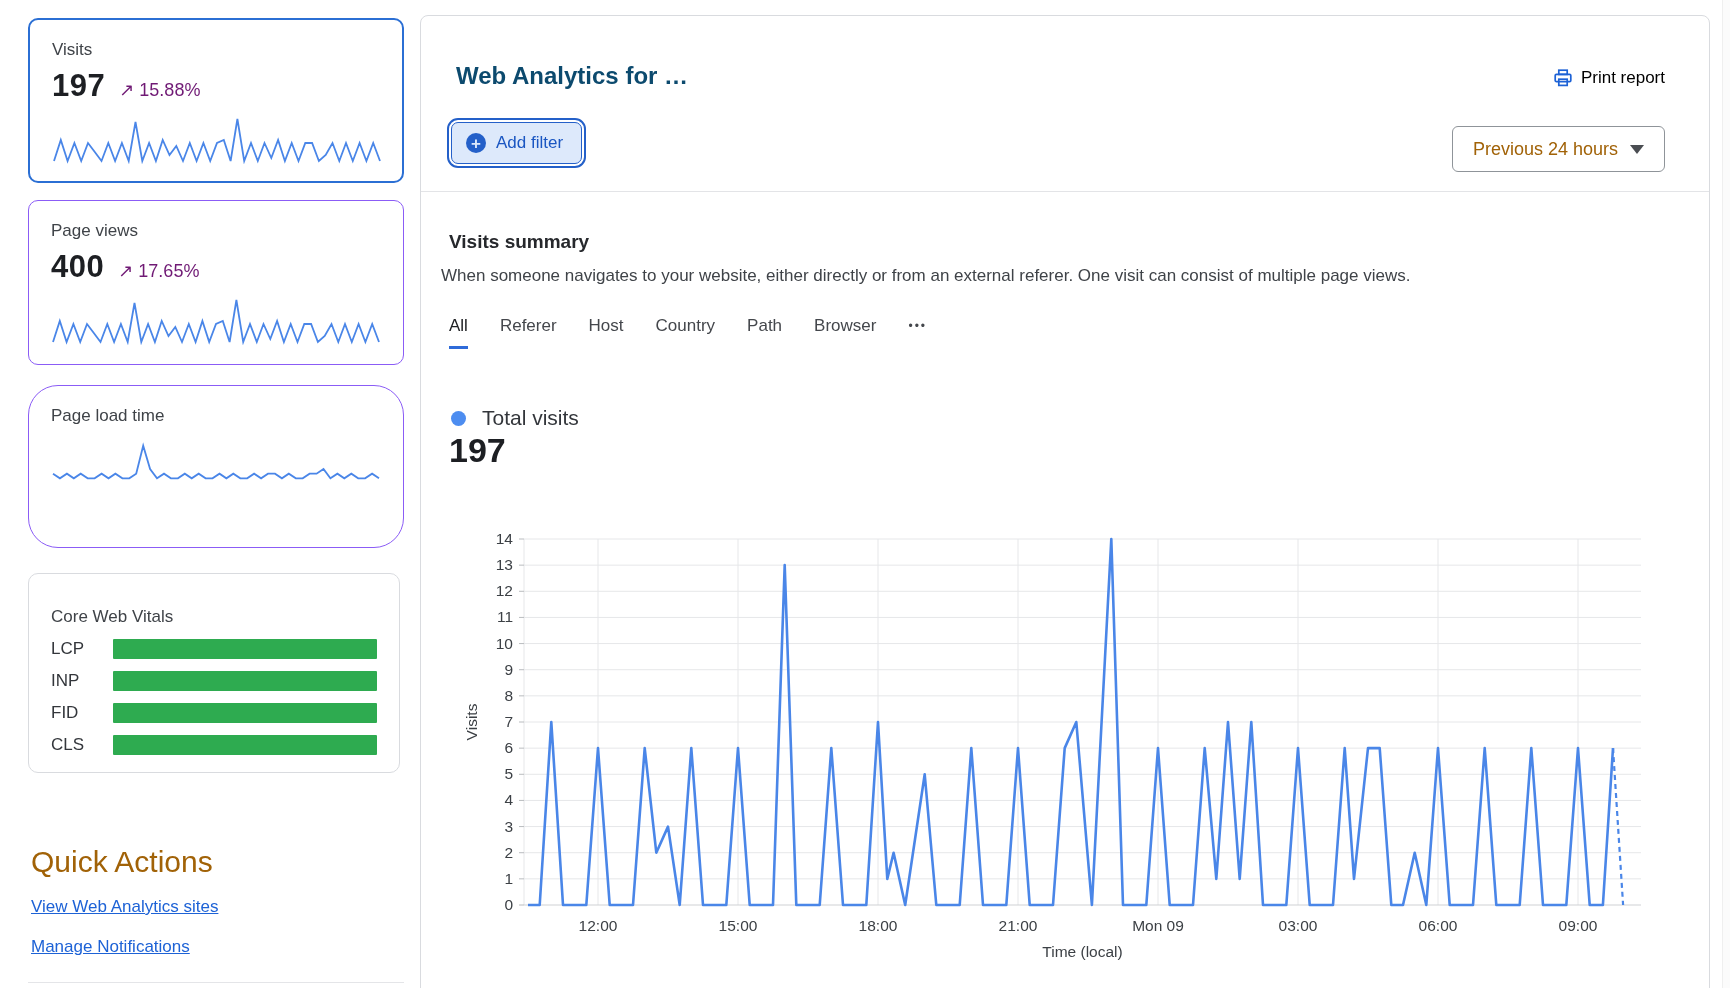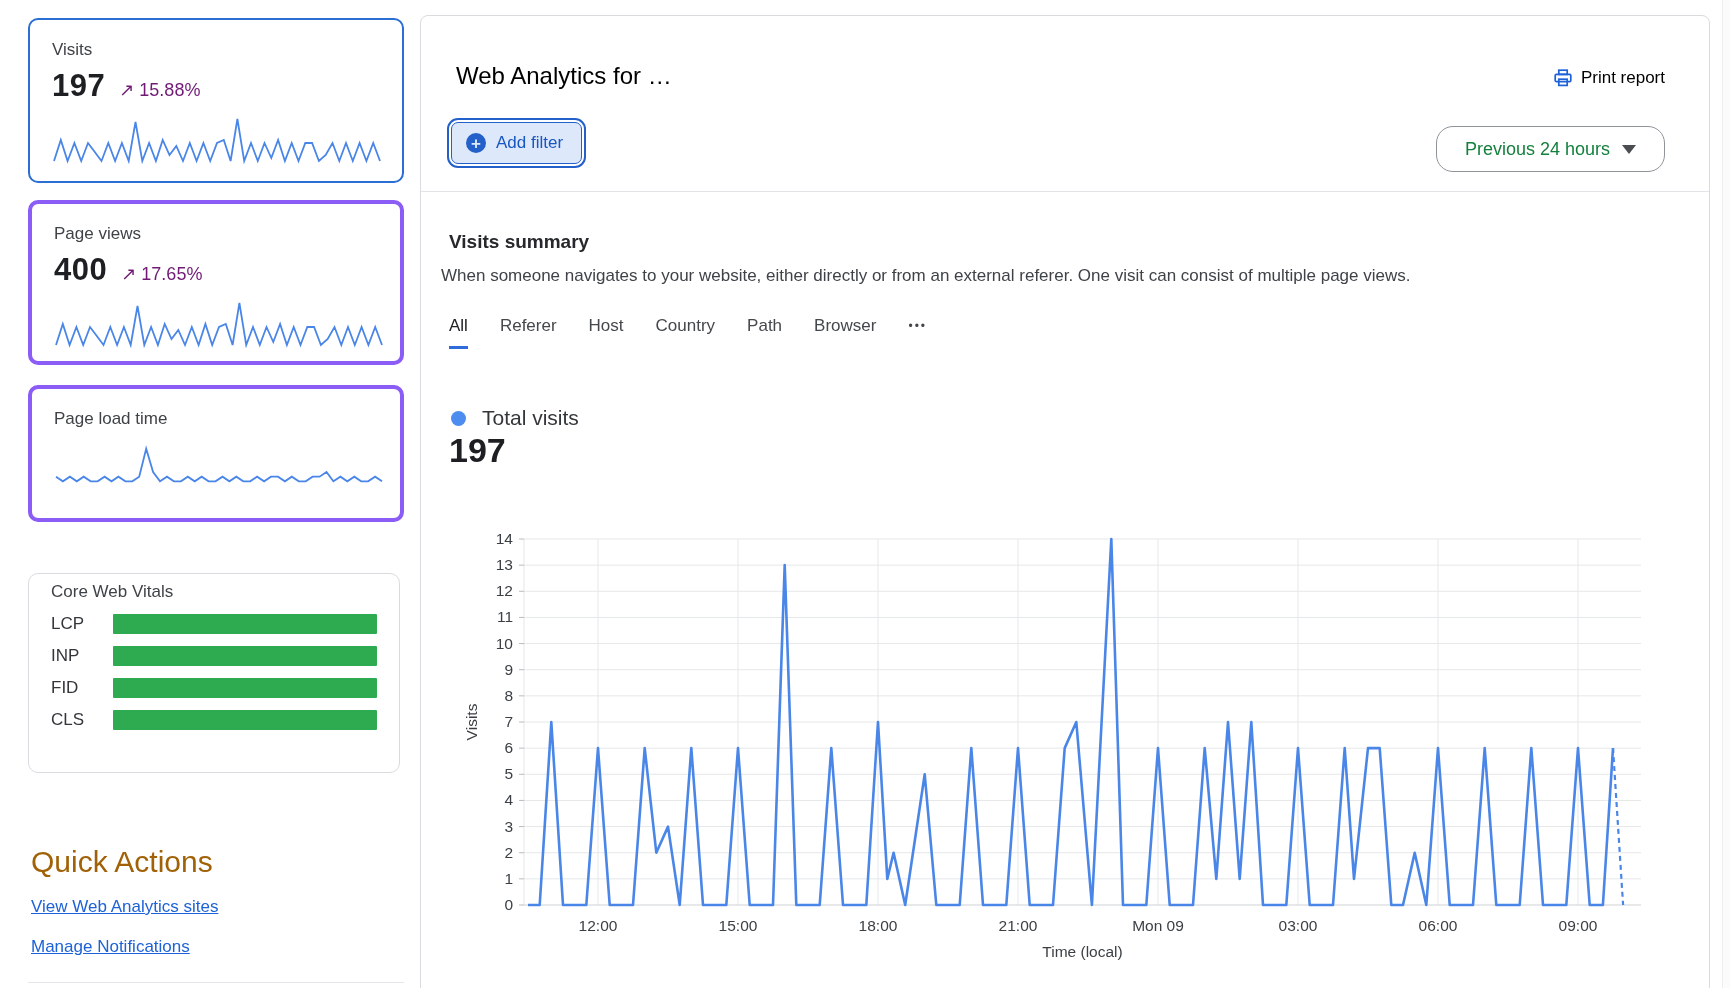--- a/index.html
+++ b/index.html
@@ -1,52 +1,52 @@
 <!DOCTYPE html>
 <html><head>
 <meta charset="utf-8">
 <style>
   * { box-sizing: border-box; margin: 0; padding: 0; }
   html,body { width: 1730px; height: 988px; overflow: hidden; background:#fff;
     font-family: "Liberation Sans", "DejaVu Sans", sans-serif; color:#2b2e33; }
 
   
   .stat-card { position:absolute; left:28px; width:376px; background:#fff;
-    border:4px solid #8b5cf6; border-radius:10px; padding:20px 22px 12px 22px; cursor:pointer; }
+    border:1px solid #8b5cf6; border-radius:10px; padding:20px 22px 12px 22px; cursor:pointer; }
   .stat-card.selected { border:2px solid #2b6fd4; }
   .stat-label { font-size:17px; color:#3f4348; }
   .stat-valuerow { display:flex; align-items:baseline; gap:14px; margin-top:8px; }
   .stat-value { font-size:31px; font-weight:bold; color:#1d1f23; letter-spacing:.5px; }
   .stat-trend { font-size:18px; color:#701a75; }
   .spark { display:block; margin-top:10px; }
 
   .vitals-card { position:absolute; left:28px; width:372px; background:#fff;
-    border:1px solid #d9dbdf; border-radius:10px; padding:8px 22px; }
+    border:1px solid #d9dbdf; border-radius:10px; padding:33px 22px; }
   .vital-row { display:flex; align-items:center; margin-top:12px; }
   .vital-label { width:62px; font-size:17px; color:#33363b; }
   .vital-bar-track { flex:1; height:20px; }
   .vital-bar { height:100%; background:#2eab50; border-radius:1px; }
 
   .qa-title { position:absolute; left:31px; top:845px; font-size:30px; font-weight:normal; color:#a16207; }
   .qa-link { position:absolute; left:31px; font-size:17px; color:#1d62d6; text-decoration:underline; cursor:pointer; }
   .qa-divider { position:absolute; left:28px; top:982px; width:376px; border-top:1px solid #e4e5e8; }
 
   
   .main-card { position:absolute; left:420px; top:15px; width:1290px; height:1060px;
     background:#fff; border:1px solid #d9dbdf; border-radius:8px; }
-  .main-title { position:absolute; left:35px; top:46px; font-size:24px; font-weight:normal; color:#000000; }
+  .main-title { position:absolute; left:35px; top:46px; font-size:24px; font-weight:bold; color:#0c4a6e; }
   .print-report { position:absolute; right:44px; top:52px; display:flex; align-items:center; gap:8px;
     font-size:17px; color:#000000; cursor:pointer; }
   .add-filter { position:absolute; left:30px; top:106px; display:flex; align-items:center; gap:10px;
     background:#dde9fb; border:1px solid #2460c9; border-radius:7px; padding:10px 18px 10px 14px;
     font-size:17px; color:#1a56c2; outline:2px solid #2460c9; outline-offset:2px; cursor:pointer; }
   .plus-circle { width:20px; height:20px; border-radius:50%; background:#2460c9; color:#dde9fb;
     display:flex; align-items:center; justify-content:center; font-size:17px; font-weight:bold; line-height:1; }
   .range-btn { position:absolute; right:44px; top:110px; height:46px; display:flex; align-items:center; gap:12px;
-    background:#fff; border:1px solid #8f9499; border-radius:17px; padding:0 28px; font-size:18px; color:#15803d; cursor:pointer; }
+    background:#fff; border:1px solid #8f9499; border-radius:6px; padding:0 20px; font-size:18px; color:#a16207; cursor:pointer; }
   .caret-down { width:0; height:0; border-left:7px solid transparent; border-right:7px solid transparent;
     border-top:9px solid #4a4d52; }
   .header-divider { position:absolute; left:0; top:175px; width:100%; border-top:1px solid #e3e4e7; }
 
   .section-title { position:absolute; left:28px; top:215px; font-size:19px; font-weight:bold; color:#26282c; }
   .section-desc { position:absolute; left:20px; top:250px; width:1180px; font-size:17px; color:#3f4348; }
 
   .tabs { position:absolute; left:28px; top:300px; display:flex; gap:32px; align-items:center;text-align:right; }
   .tab { font-size:17px; color:#44474c; padding-bottom:10px; border-bottom:3px solid transparent; cursor:pointer; }
   .tab.active { color:#202124; border-bottom-color:#2f6bd9; }
@@ -86,21 +86,21 @@
     <span class="stat-trend">
       <span>↗</span>
       <span>17.65%</span>
     </span>
   </div>
   <svg class="spark" width="330" height="50" viewBox="0 0 330 50">
       <polyline points="2.0,47.0 8.8,26.0 15.6,47.0 22.4,29.0 29.2,47.0 36.0,29.0 42.8,38.0 49.5,47.0 56.3,29.0 63.1,47.0 69.9,29.0 76.7,47.0 83.5,8.0 90.3,47.0 97.1,29.0 103.9,47.0 110.7,26.0 117.5,41.0 124.3,32.0 131.0,47.0 137.8,29.0 144.6,47.0 151.4,26.0 158.2,47.0 165.0,29.0 171.8,26.0 178.6,47.0 185.4,5.0 192.2,47.0 199.0,29.0 205.8,47.0 212.5,29.0 219.3,44.0 226.1,26.0 232.9,47.0 239.7,29.0 246.5,47.0 253.3,29.0 260.1,29.0 266.9,47.0 273.7,41.0 280.5,29.0 287.3,47.0 294.0,29.0 300.8,47.0 307.6,29.0 314.4,47.0 321.2,29.0 328.0,47.0" fill="none" stroke="#4a86e8" stroke-width="1.8"></polyline>
     </svg>
 </div>
 
-<div class="stat-card" style="top:385px; height:137px;">
+<div class="stat-card" style="top:385px; height:163px;border-radius:30px;">
   <div class="stat-label">Page load time</div>
   <svg class="spark" width="330" height="50" viewBox="0 0 330 50">
       <polyline points="2.0,37.7 8.9,42.3 15.9,37.7 22.8,42.3 29.7,37.7 36.7,42.3 43.6,42.3 50.6,37.7 57.5,42.3 64.4,37.7 71.4,42.3 78.3,42.3 85.2,37.7 92.2,9.7 99.1,33.0 106.0,42.3 113.0,37.7 119.9,42.3 126.9,42.3 133.8,37.7 140.7,42.3 147.7,37.7 154.6,42.3 161.5,42.3 168.5,37.7 175.4,42.3 182.3,37.7 189.3,42.3 196.2,42.3 203.1,37.7 210.1,42.3 217.0,37.7 224.0,37.7 230.9,42.3 237.8,37.7 244.8,42.3 251.7,42.3 258.6,37.7 265.6,37.7 272.5,33.0 279.4,42.3 286.4,37.7 293.3,42.3 300.3,37.7 307.2,42.3 314.1,42.3 321.1,37.7 328.0,42.3" fill="none" stroke="#4a86e8" stroke-width="1.8"></polyline>
     </svg>
 </div>
 
 <div class="vitals-card" style="top:573px; height:200px;">
   <div class="stat-label">Core Web Vitals</div>
   <div class="vital-row">
     <span class="vital-label">LCP</span>

